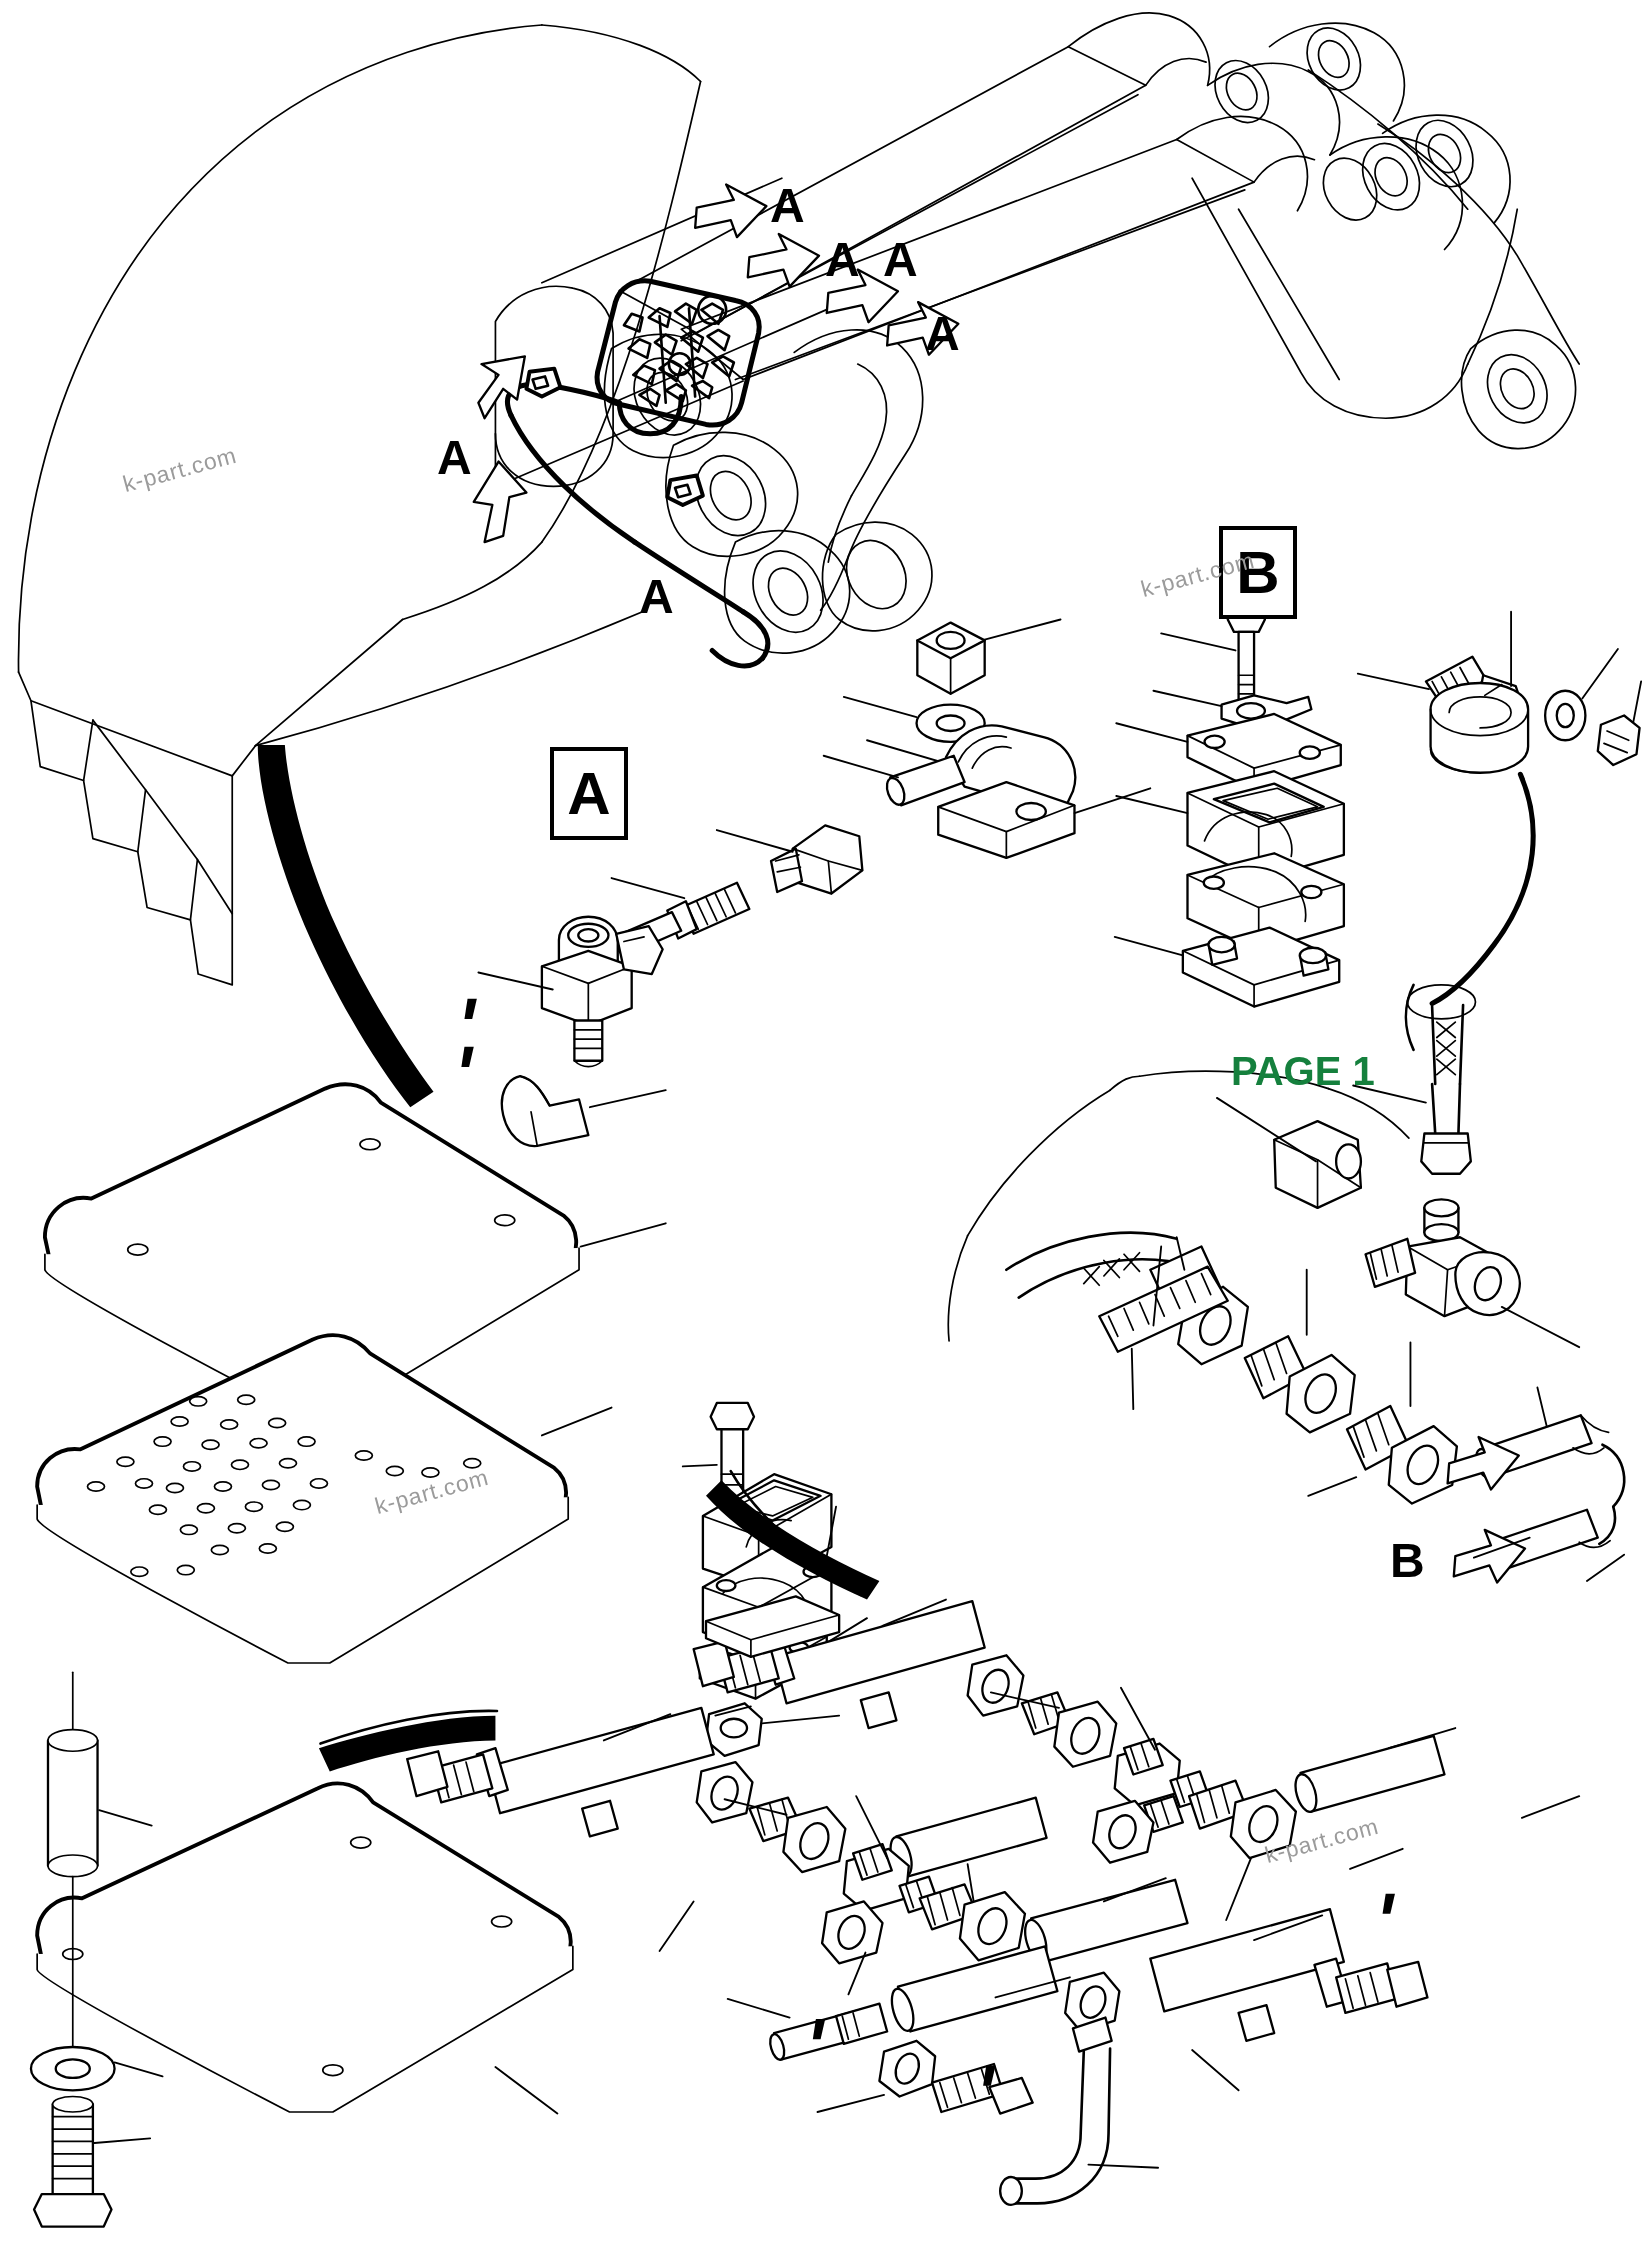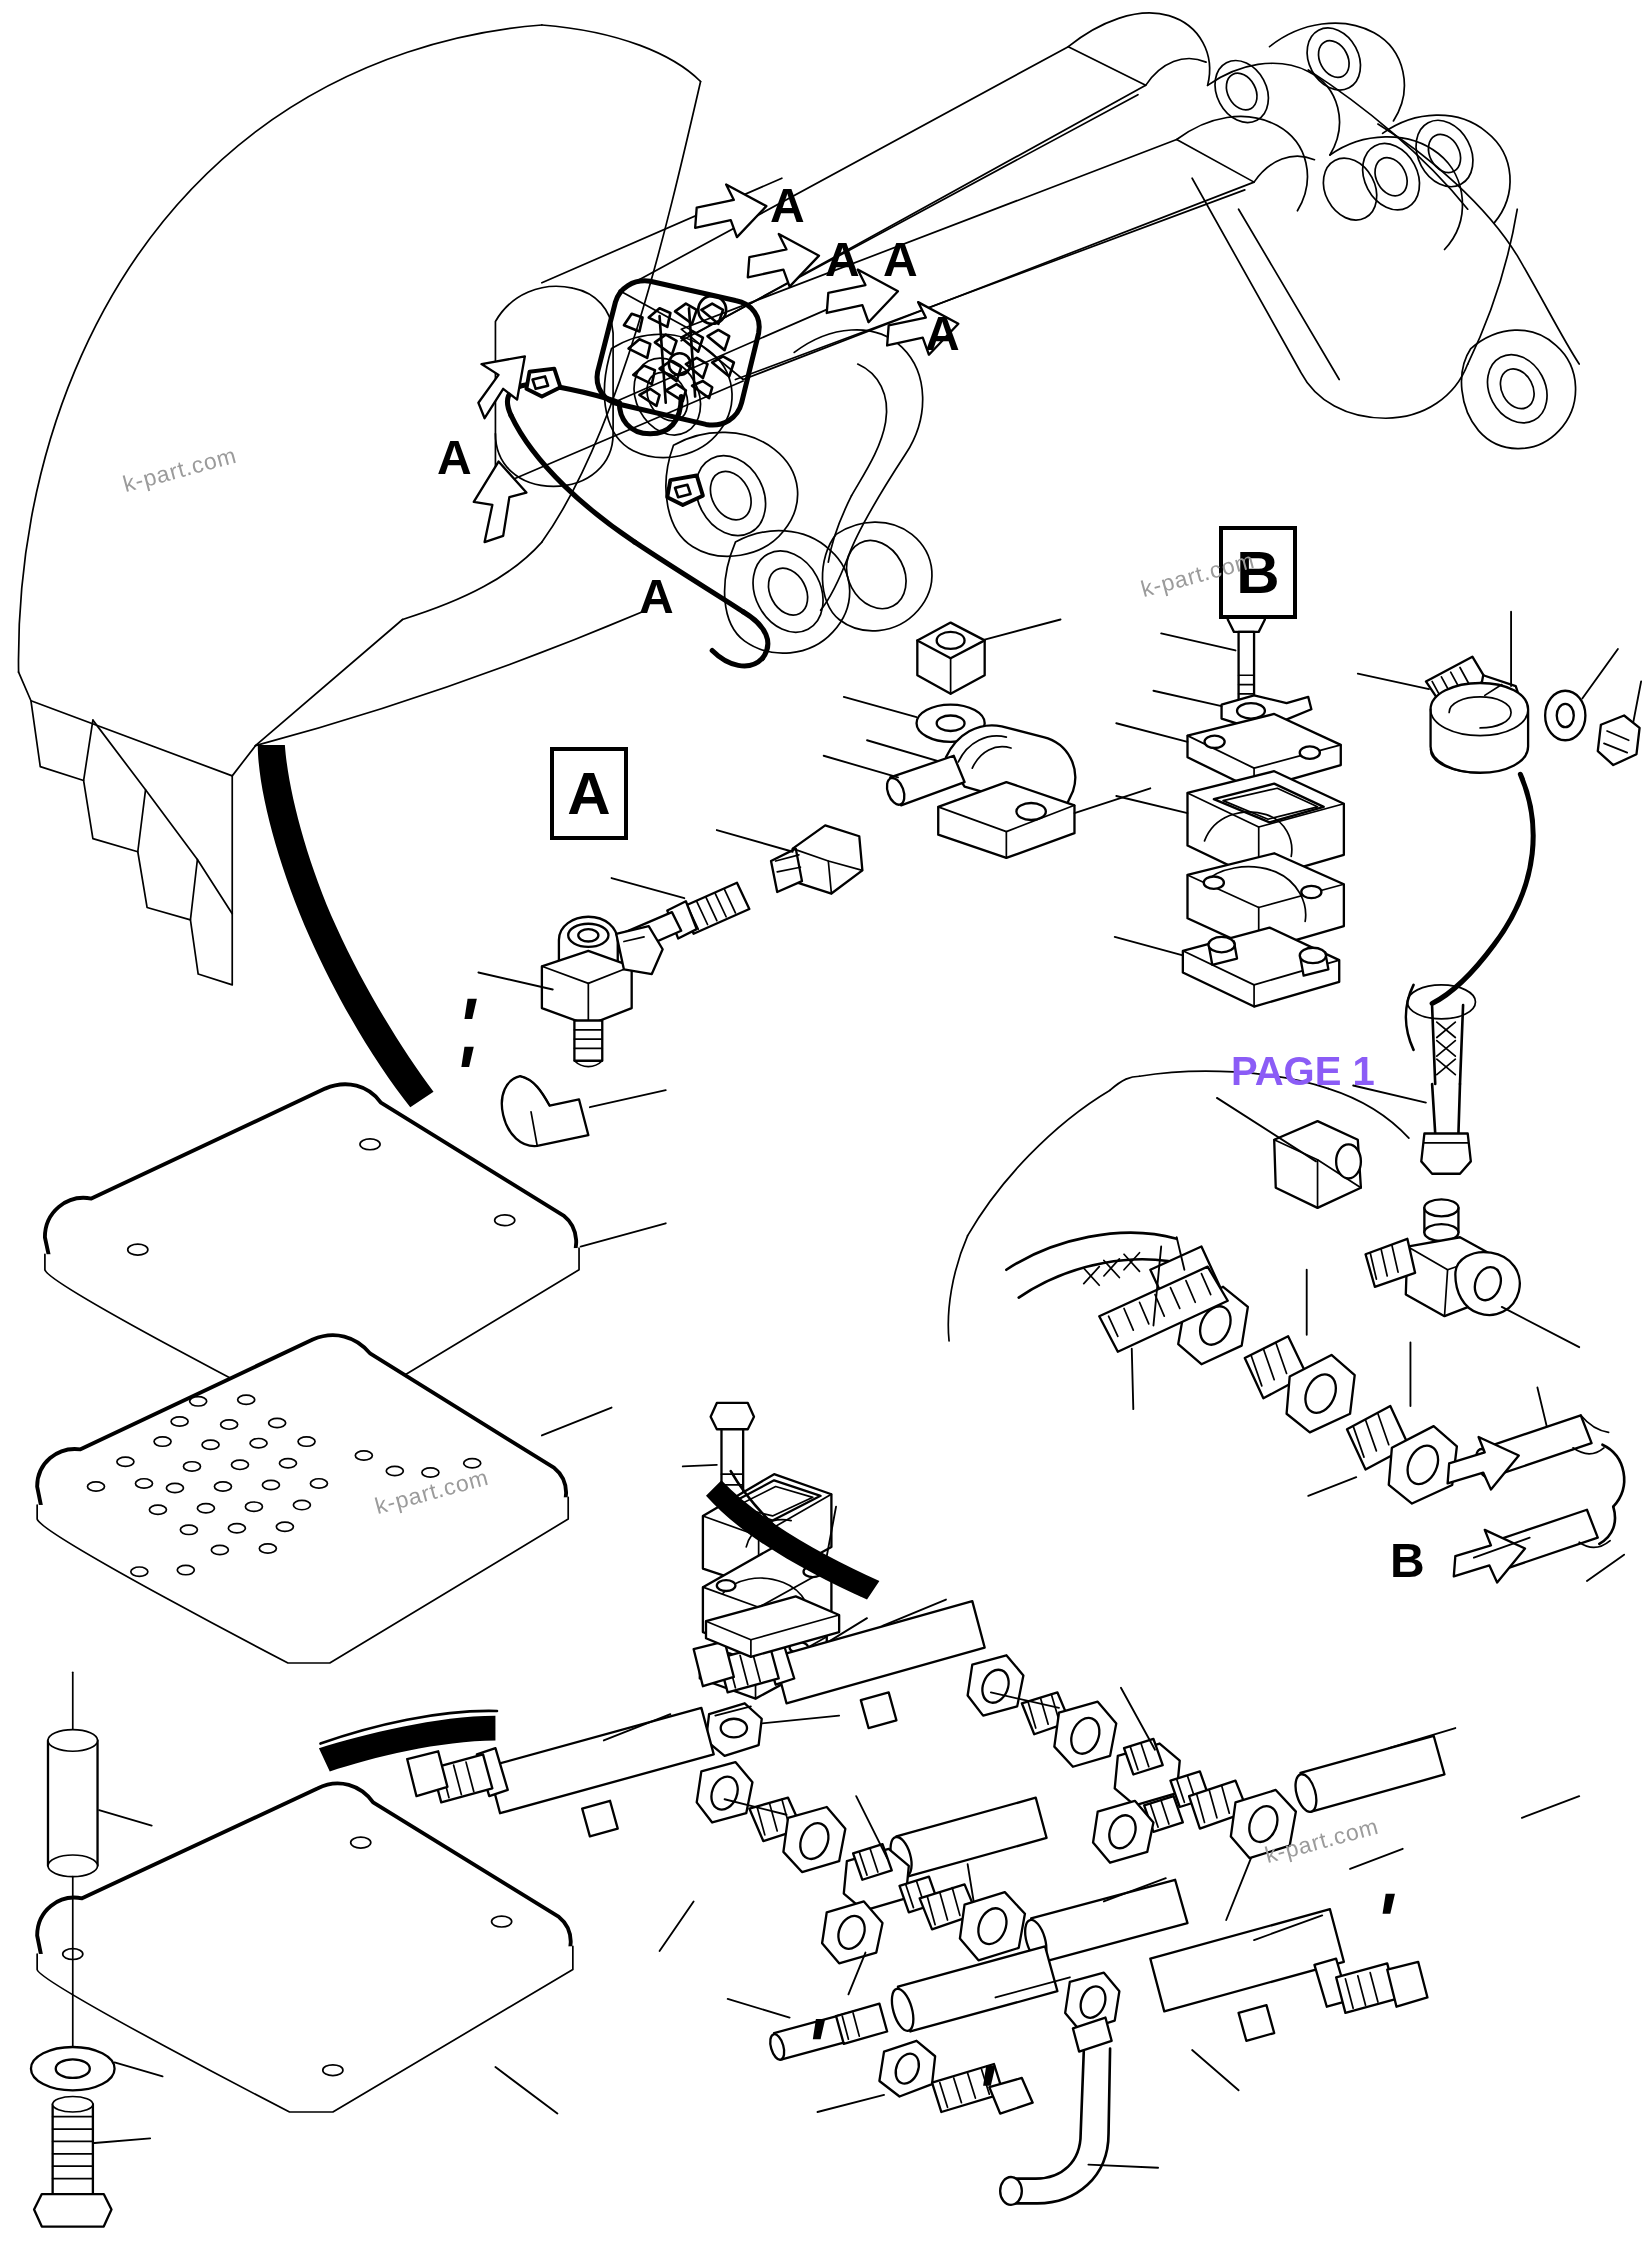--- a/index.html
+++ b/index.html
@@ -31,21 +31,21 @@
     display:flex;align-items:center;justify-content:center;
     font-family:"Liberation Sans", sans-serif;
     font-weight:bold;font-size:60px;color:#000;
     line-height:1;
   }
   .pagelbl{
     position:absolute;
     font-family:"Liberation Sans", sans-serif;
     font-weight:bold;
     font-size:40px;
-    color:#8b5cf6;
+    color:#15803d;
     white-space:nowrap;
   }
   .wm{
     position:absolute;
     font-family:"Liberation Sans", sans-serif;
     font-size:23px;
     color:#9b9b9b;
     white-space:nowrap;
     transform-origin:0 0;
     user-select:none;

